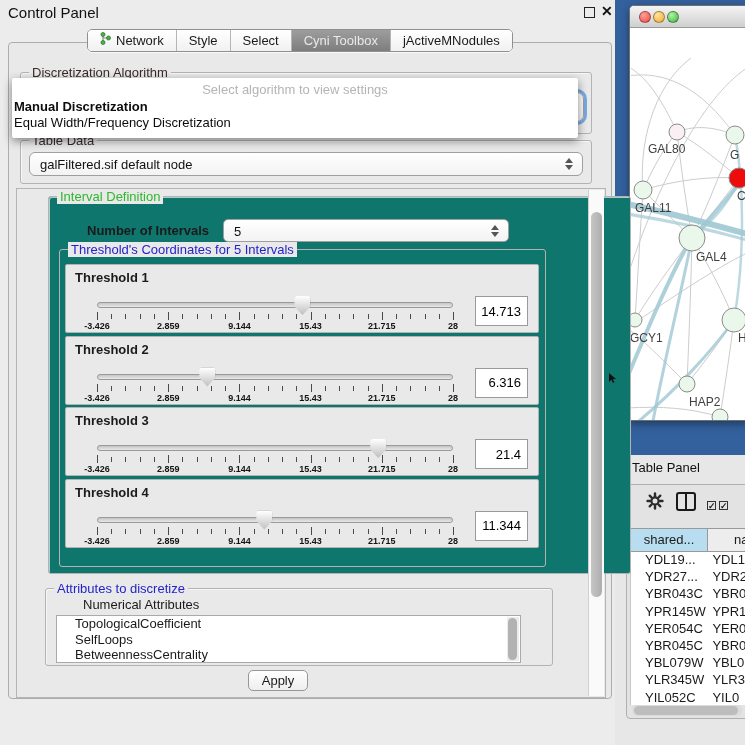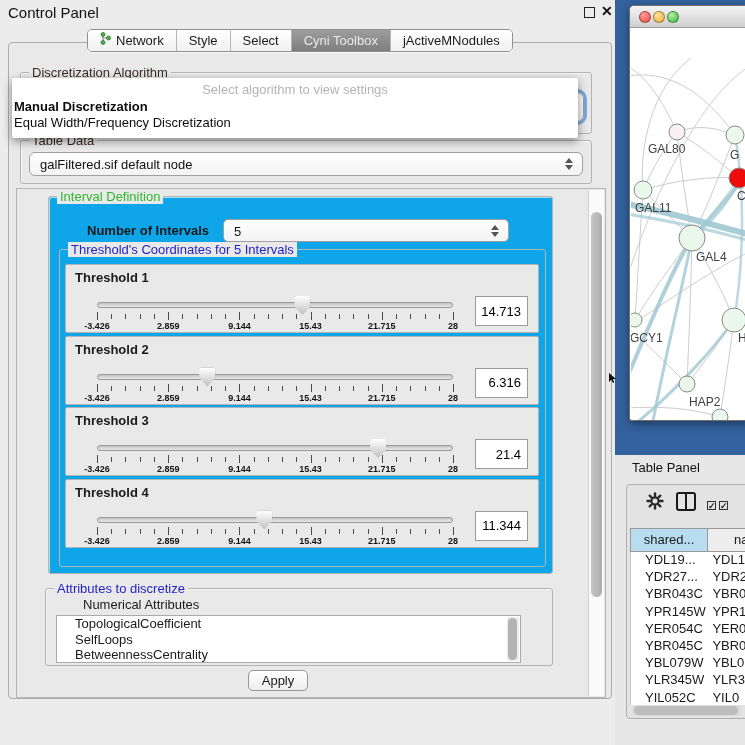--- a/index.html
+++ b/index.html
@@ -45,21 +45,21 @@
   #algo-popup .hint { position:absolute; left:0; right:0; top:4px; text-align:center; color:#b4b4b4; font-size:13px; }
   #algo-popup .opt { position:absolute; left:2px; white-space:nowrap; font-size:13px; color:#0c0c0c; }
   #algo-popup .opt.b { font-weight:bold; top:21px; }
   #algo-popup .opt.n { top:37px; }
 
   
   #group-tabledata { left:20px; top:140px; width:572px; height:44px; }
   #tabledata-combo { left:8px; top:11px; right:8px; height:24px;border-radius:6px; }
 
   
-  #group-interval { left:48px; top:196px; width:505px; height:378px; background:#0ea5e9; }
+  #group-interval { left:48px; top:196px; width:583px; height:378px; background:#0f766e; }
   #intervals-label { position:absolute; left:38px; top:26px; font-weight:bold; }
   #intervals-spinner { left:174px; top:22px; width:286px; height:23px; }
   #group-thresholds { left:10px; top:52px; width:487px; height:318px; position:absolute; border:1px solid #b3b3b3; border-radius:3px; }
 
   .threshold-box { position:absolute; left:5px; width:474px; height:69px; border:1px solid #b3b3b3; border-radius:2px; background:#e9e9e9; }
   .th-title { position:absolute; left:9px; top:5px; font-weight:bold; font-size:13px; }
   .slider { position:absolute; left:31px; top:30px; width:356px; height:36px; }
   .track { position:absolute; left:0; right:0; top:7px; height:6px; border:1px solid #9a9a9a; border-radius:4px; background:linear-gradient(#c4c4c4,#e9e9e9); }
   .thumb { position:absolute; top:1px; width:16px; height:19px; background:linear-gradient(#ffffff,#bfbfbf); clip-path:polygon(10% 0,90% 0,100% 14%,100% 55%,50% 100%,0 55%,0 14%); filter:drop-shadow(0 0 1px #777); }
   .ticks { position:absolute; left:0; right:0; top:17px; height:9px; }

